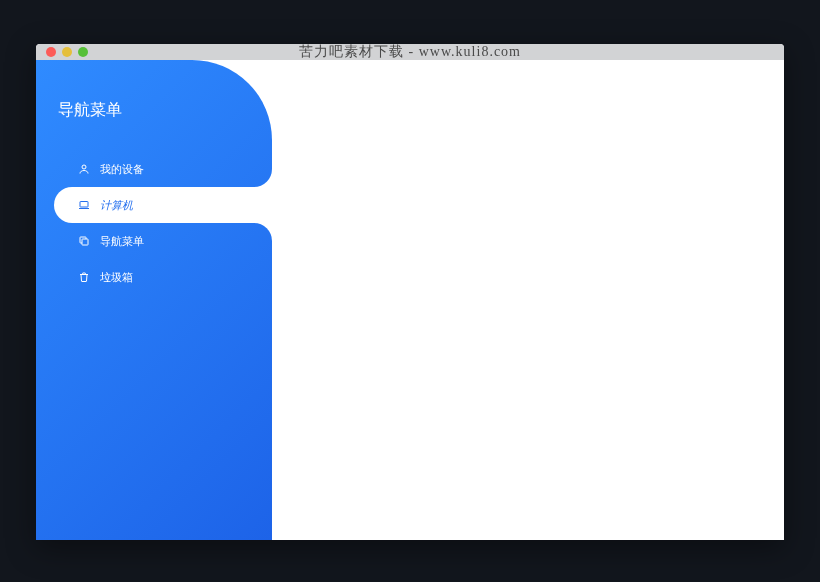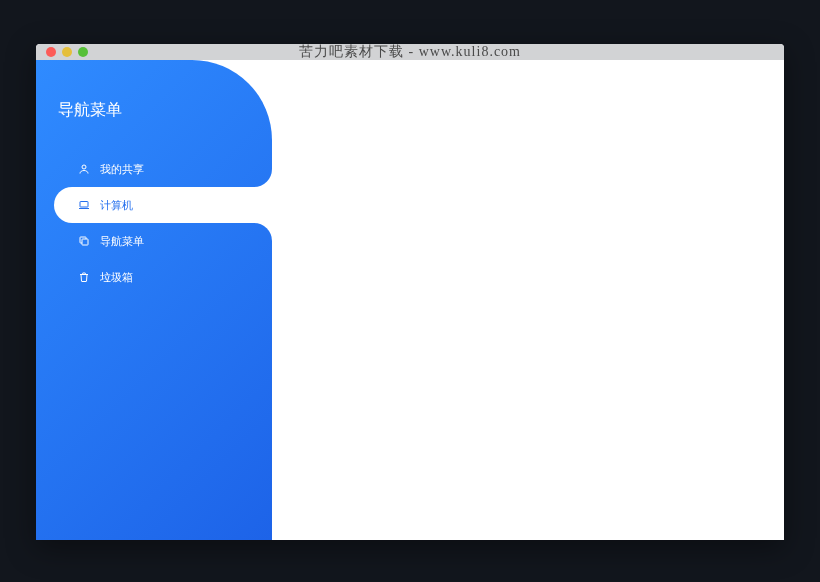--- a/index.html
+++ b/index.html
@@ -86,20 +86,21 @@
       color: #fff;
       cursor: pointer;
       position: relative;
     }
     .nav-item.active {
       background: #fff;
       color: #246fee;
       border-radius: 18px 0 0 18px;
       margin-left: 18px;
       padding-left: 24px;
+      font-style: italic;
     }
     .nav-item.active::before,
     .nav-item.active::after {
       content: "";
       position: absolute;
       right: 0;
       width: 36px;
       height: 36px;
       background: transparent;
     }
@@ -147,21 +148,21 @@
       <div class="sidebar-title">导航菜单</div>
       <ul class="nav">
 
         <li class="nav-item">
           <span class="icon">
             <svg viewBox="0 0 24 24" fill="none" stroke-width="2">
                 <circle cx="12" cy="8" r="4"></circle>
                 <path d="M4 21c0-4 4-6 8-6s8 2 8 6"></path>
               </svg>
           </span>
-          <span>我的共享</span>
+          <span>我的设备</span>
         </li>
 
         <li class="nav-item active">
           <span class="icon">
             <svg viewBox="0 0 24 24" fill="none" stroke-width="2">
                 <rect x="4" y="5" width="16" height="11" rx="1"></rect>
                 <path d="M2 19h20"></path>
               </svg>
           </span>
           <span>计算机</span>

